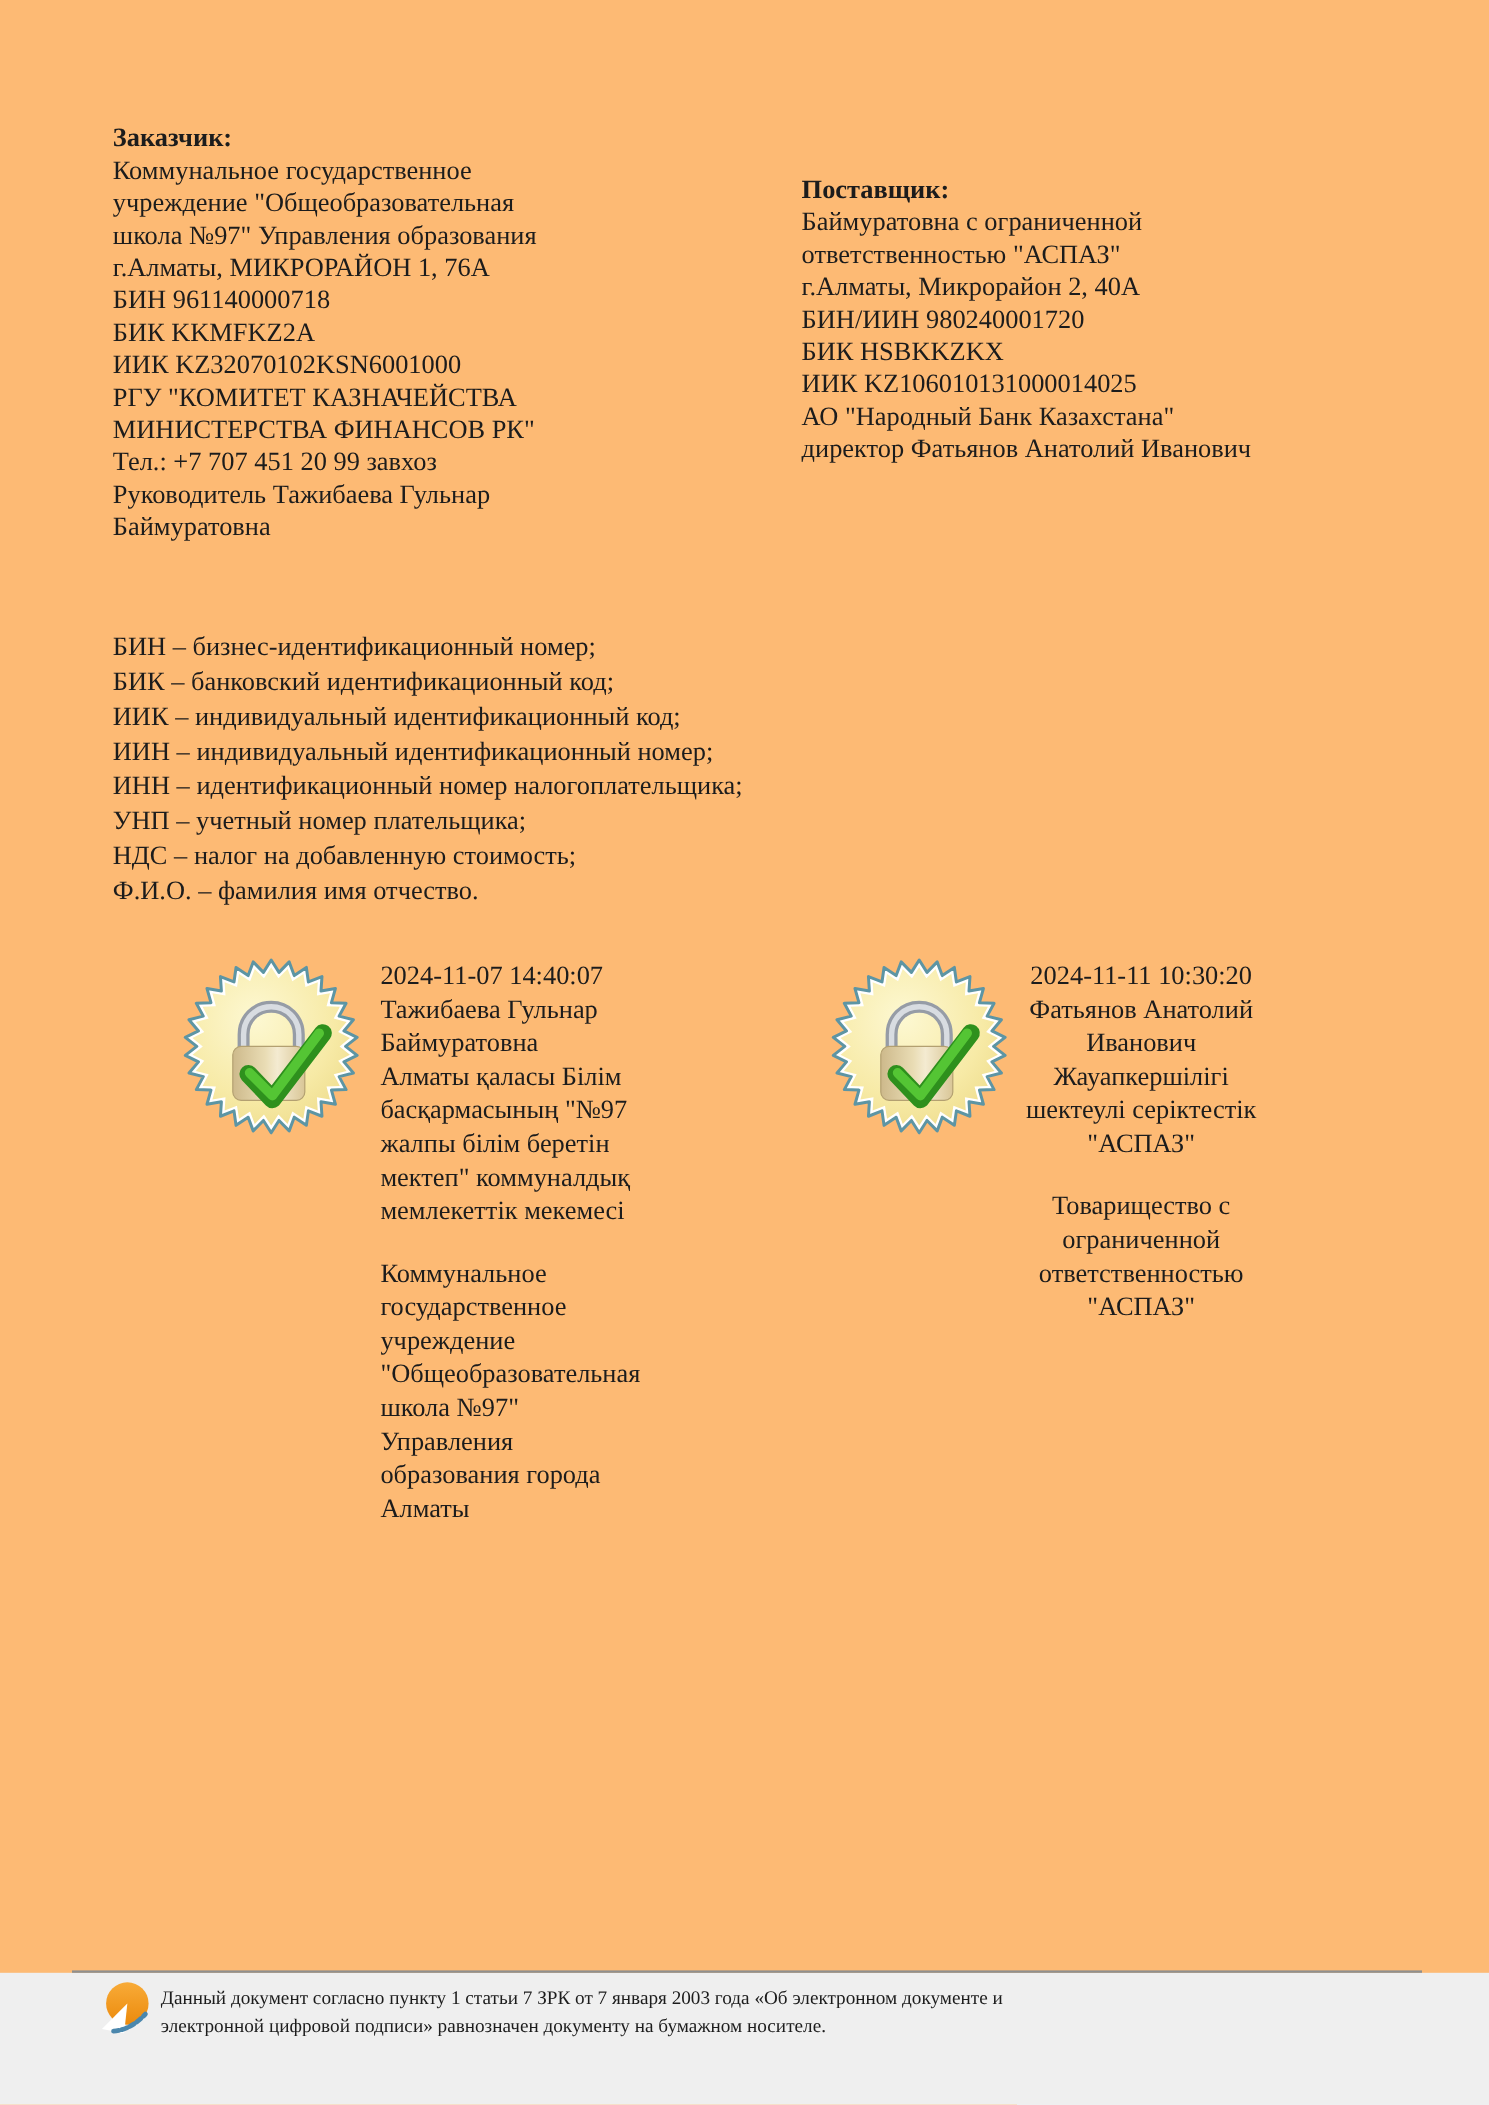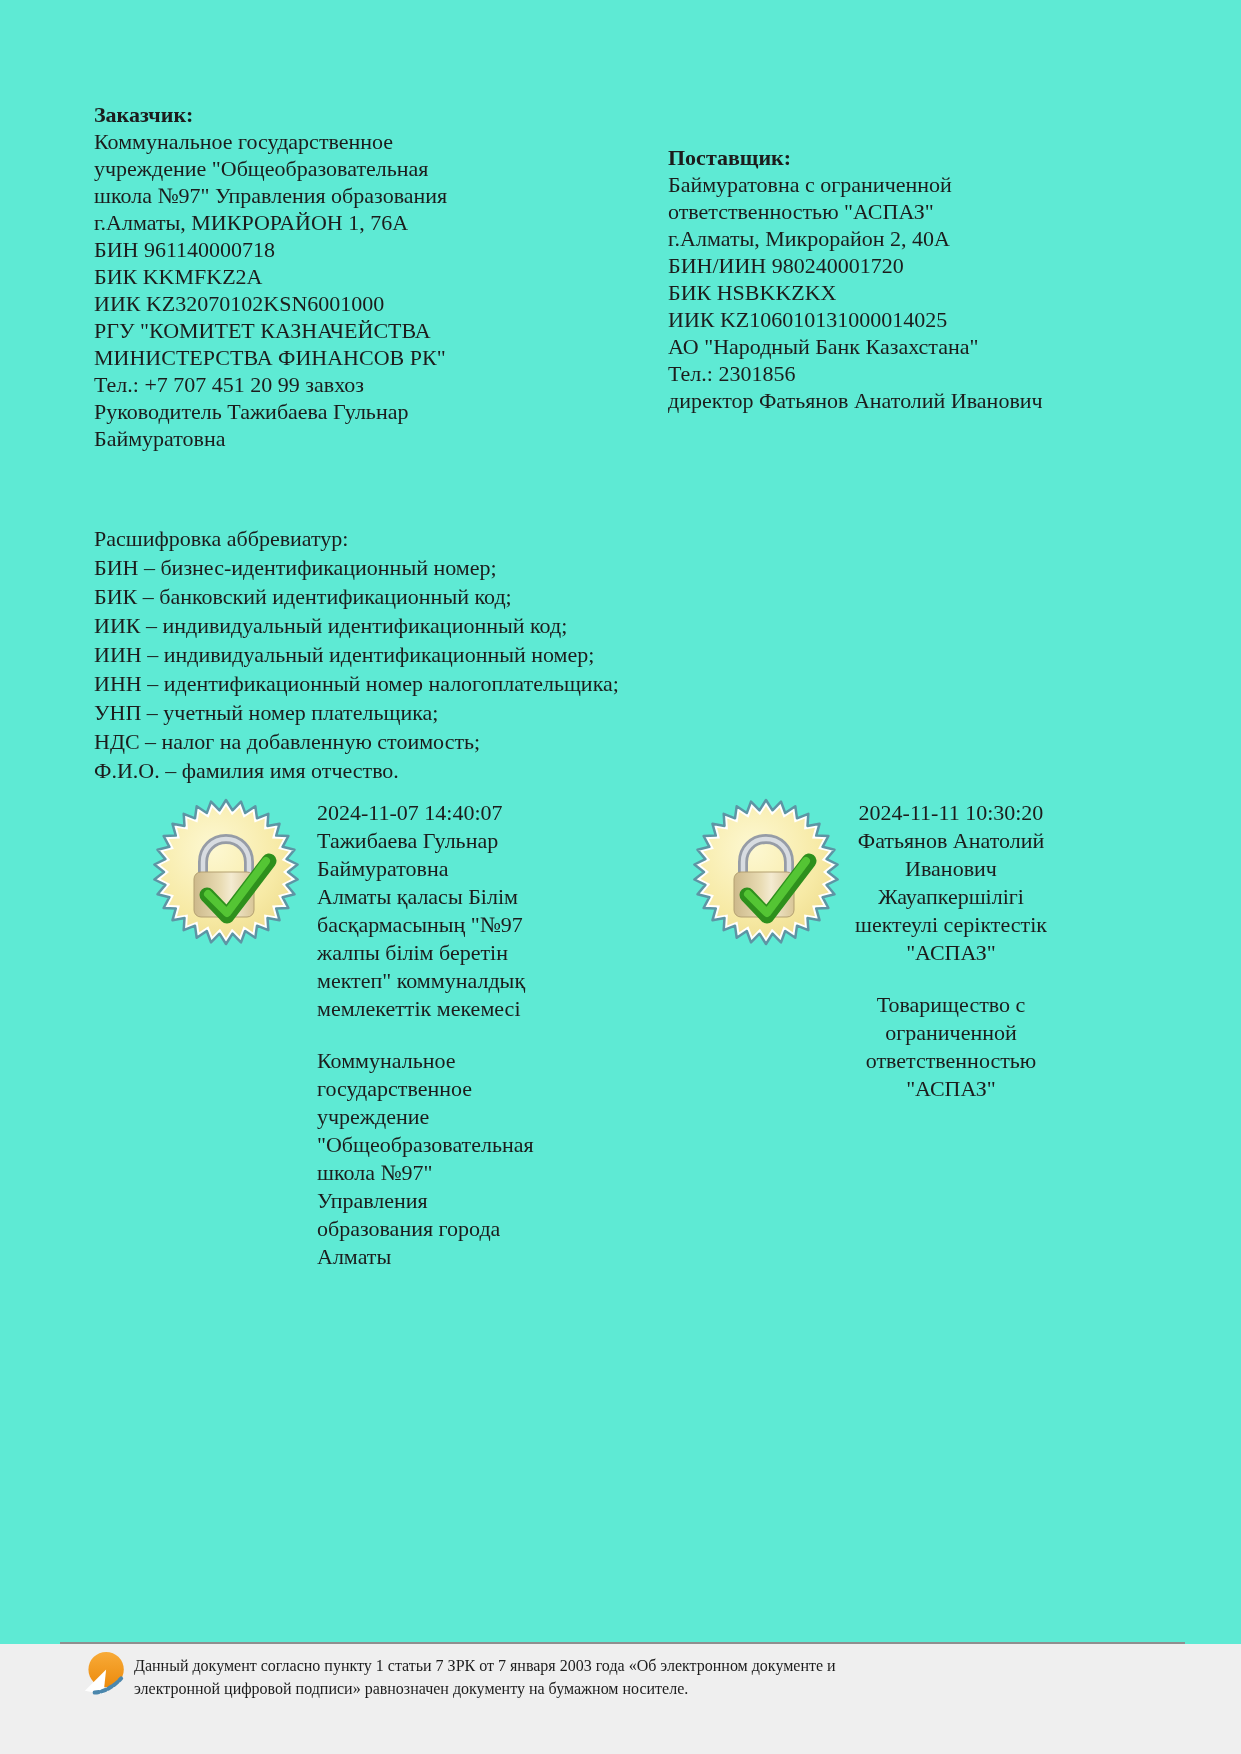--- a/index.html
+++ b/index.html
@@ -1,17 +1,17 @@
 <!DOCTYPE html>
 <html lang="ru"><head>
 <meta charset="utf-8">
 <style>
   html,body{margin:0;padding:0;background:#ffffff;}
   .page{
-    position:relative;width:1241px;height:1754px;background:#5eead4;
+    position:relative;width:1241px;height:1754px;background:#fdba74;
     font-family:"Liberation Serif","DejaVu Serif",serif;color:#1c1c1c;overflow:hidden;
   }
   .block{position:absolute;font-size:22px;line-height:27px;}
   .tline{white-space:nowrap;}
   .b-label{font-weight:bold;white-space:nowrap;}
   .customer{left:94px;top:101px;}
   .supplier{left:668px;top:144px;}
   .abbr{left:94px;top:524px;line-height:29px;}
   .abbr-title{white-space:nowrap;}
   .seal{position:absolute;width:148px;height:148px;}
@@ -79,27 +79,25 @@
   <section class="block supplier">
     <div class="b-label">Поставщик:</div>
     <div>
         <div class="tline">Баймуратовна с ограниченной</div>
         <div class="tline">ответственностью "АСПАЗ"</div>
         <div class="tline">г.Алматы, Микрорайон 2, 40А</div>
         <div class="tline">БИН/ИИН 980240001720</div>
         <div class="tline">БИК HSBKKZKX</div>
         <div class="tline">ИИК KZ106010131000014025</div>
         <div class="tline">АО "Народный Банк Казахстана"</div>
-        <div class="tline">Тел.: 2301856</div>
         <div class="tline">директор Фатьянов Анатолий Иванович</div>
       </div>
   </section>
 
   <section class="block abbr">
-    <div class="abbr-title">Расшифровка аббревиатур:</div>
     <div>
         <div class="tline">БИН – бизнес-идентификационный номер;</div>
         <div class="tline">БИК – банковский идентификационный код;</div>
         <div class="tline">ИИК – индивидуальный идентификационный код;</div>
         <div class="tline">ИИН – индивидуальный идентификационный номер;</div>
         <div class="tline">ИНН – идентификационный номер налогоплательщика;</div>
         <div class="tline">УНП – учетный номер плательщика;</div>
         <div class="tline">НДС – налог на добавленную стоимость;</div>
         <div class="tline">Ф.И.О. – фамилия имя отчество.</div>
       </div>

